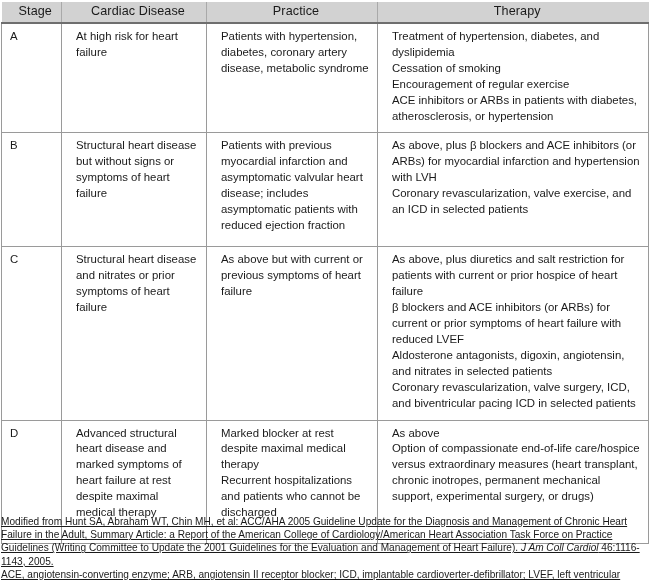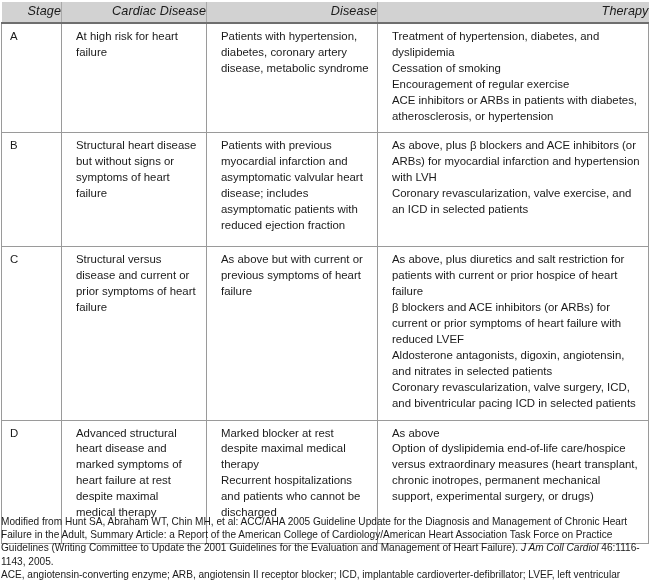--- a/index.html
+++ b/index.html
@@ -11,26 +11,25 @@
   .table-wrap { position: absolute; left: 1px; top: 2px; width: 647px; }
   table {
     border-collapse: collapse; width: 647px; table-layout: fixed;
     font-size: 11.4px; line-height: 15.9px;
   }
   col.c-stage { width: 60px; }
   col.c-disease { width: 145px; }
   col.c-examples { width: 171px; }
   col.c-therapy { width: 271px; }
   thead th {
-    background: #d2d2d2; text-align: right; font-weight: normal;
+    background: #d2d2d2; text-align: center; font-weight: normal;
     font-size: 12.6px; height: 20px; padding: 0 0 0 8px;
     border-left: 1px solid #a9a9a9; border-right: 1px solid #a9a9a9;
     border-bottom: 2px solid #6e6e6e; border-top: none;
     letter-spacing: 0.1px;
-    font-style: italic;
   }
   thead th:first-child { border-left: none; }
   thead th:last-child { border-right: none; }
   tbody td {
     vertical-align: top; padding: 5px 6px 8px 8px;
     border-left: 1px solid #9a9a9a; border-right: 1px solid #9a9a9a;
     border-bottom: 1px solid #9a9a9a;
   }
   tbody td.stage { padding-left: 8px; }
   td.disease { padding-left: 14px; }
@@ -38,39 +37,39 @@
   td.therapy { padding-left: 14px; }
   tbody tr.row-a td { height: 88px; }
   tbody tr.row-b td { height: 100px; }
   tbody tr.row-c td { height: 136px; }
   tbody tr.row-d td { height: 109px; }
   .line { display: block; }
   .footer {
     position: absolute; left: 1px; top: 515px; width: 645px;
     font-size: 10.1px; line-height: 13.2px; color: #1a1a1a;
   }
-  .footer p { margin: 0; }
+  .footer p { margin: 0; text-decoration: underline; }
   .footer .journal { font-style: italic; }
 </style>
 </head>
 <body>
 
 <div class="table-wrap">
   <table>
     <colgroup>
       <col class="c-stage">
         <col class="c-disease">
         <col class="c-examples">
         <col class="c-therapy">
     </colgroup>
     <thead>
       <tr>
         <th>Stage</th>
         <th>Cardiac Disease</th>
-        <th>Disease</th>
+        <th>Practice</th>
         <th>Therapy</th>
       </tr>
     </thead>
     <tbody>
       <tr class="row-a">
         <td class="stage">A</td>
         <td class="disease">At high risk for heart failure</td>
         <td class="examples">Patients with hypertension, diabetes, coronary artery disease, metabolic syndrome</td>
         <td class="therapy">
           <span class="line">Treatment of hypertension, diabetes, and dyslipidemia</span>
@@ -83,39 +82,39 @@
         <td class="stage">B</td>
         <td class="disease">Structural heart disease but without signs or symptoms of heart failure</td>
         <td class="examples">Patients with previous myocardial infarction and asymptomatic valvular heart disease; includes asymptomatic patients with reduced ejection fraction</td>
         <td class="therapy">
           <span class="line">As above, plus β blockers and ACE inhibitors (or ARBs) for myocardial infarction and hypertension with LVH</span>
           <span class="line">Coronary revascularization, valve exercise, and an ICD in selected patients</span>
         </td>
       </tr>
       <tr class="row-c">
         <td class="stage">C</td>
-        <td class="disease">Structural versus disease and current or prior symptoms of heart failure</td>
+        <td class="disease">Structural heart disease and nitrates or prior symptoms of heart failure</td>
         <td class="examples">As above but with current or previous symptoms of heart failure</td>
         <td class="therapy">
           <span class="line">As above, plus diuretics and salt restriction for patients with current or prior hospice of heart failure</span>
           <span class="line">β blockers and ACE inhibitors (or ARBs) for current or prior symptoms of heart failure with reduced LVEF</span>
           <span class="line">Aldosterone antagonists, digoxin, angiotensin, and nitrates in selected patients</span>
           <span class="line">Coronary revascularization, valve surgery, ICD, and biventricular pacing ICD in selected patients</span>
         </td>
       </tr>
       <tr class="row-d">
         <td class="stage">D</td>
         <td class="disease">Advanced structural heart disease and marked symptoms of heart failure at rest despite maximal medical therapy</td>
         <td class="examples">
           <span class="line">Marked blocker at rest despite maximal medical therapy</span>
           <span class="line">Recurrent hospitalizations and patients who cannot be discharged</span>
         </td>
         <td class="therapy">
           <span class="line">As above</span>
-          <span class="line">Option of dyslipidemia end-of-life care/hospice versus extraordinary measures (heart transplant, chronic inotropes, permanent mechanical support, experimental surgery, or drugs)</span>
+          <span class="line">Option of compassionate end-of-life care/hospice versus extraordinary measures (heart transplant, chronic inotropes, permanent mechanical support, experimental surgery, or drugs)</span>
         </td>
       </tr>
     </tbody>
   </table>
 </div>
 
 <div class="footer">
   <p><span>Modified from Hunt SA, Abraham WT, Chin MH, et al: ACC/AHA 2005 Guideline Update for the Diagnosis and Management of Chronic Heart Failure in the Adult, Summary Article: a Report of the American College of Cardiology/American Heart Association Task Force on Practice Guidelines (Writing Committee to Update the 2001 Guidelines for the Evaluation and Management of Heart Failure). </span><span class="journal">J Am Coll Cardiol</span><span> 46:1116-1143, 2005.</span></p>
   <p>ACE, angiotensin-converting enzyme; ARB, angiotensin II receptor blocker; ICD, implantable cardioverter-defibrillator; LVEF, left ventricular ejection fraction; LVH, left ventricular hypertrophy.</p>
 </div>

